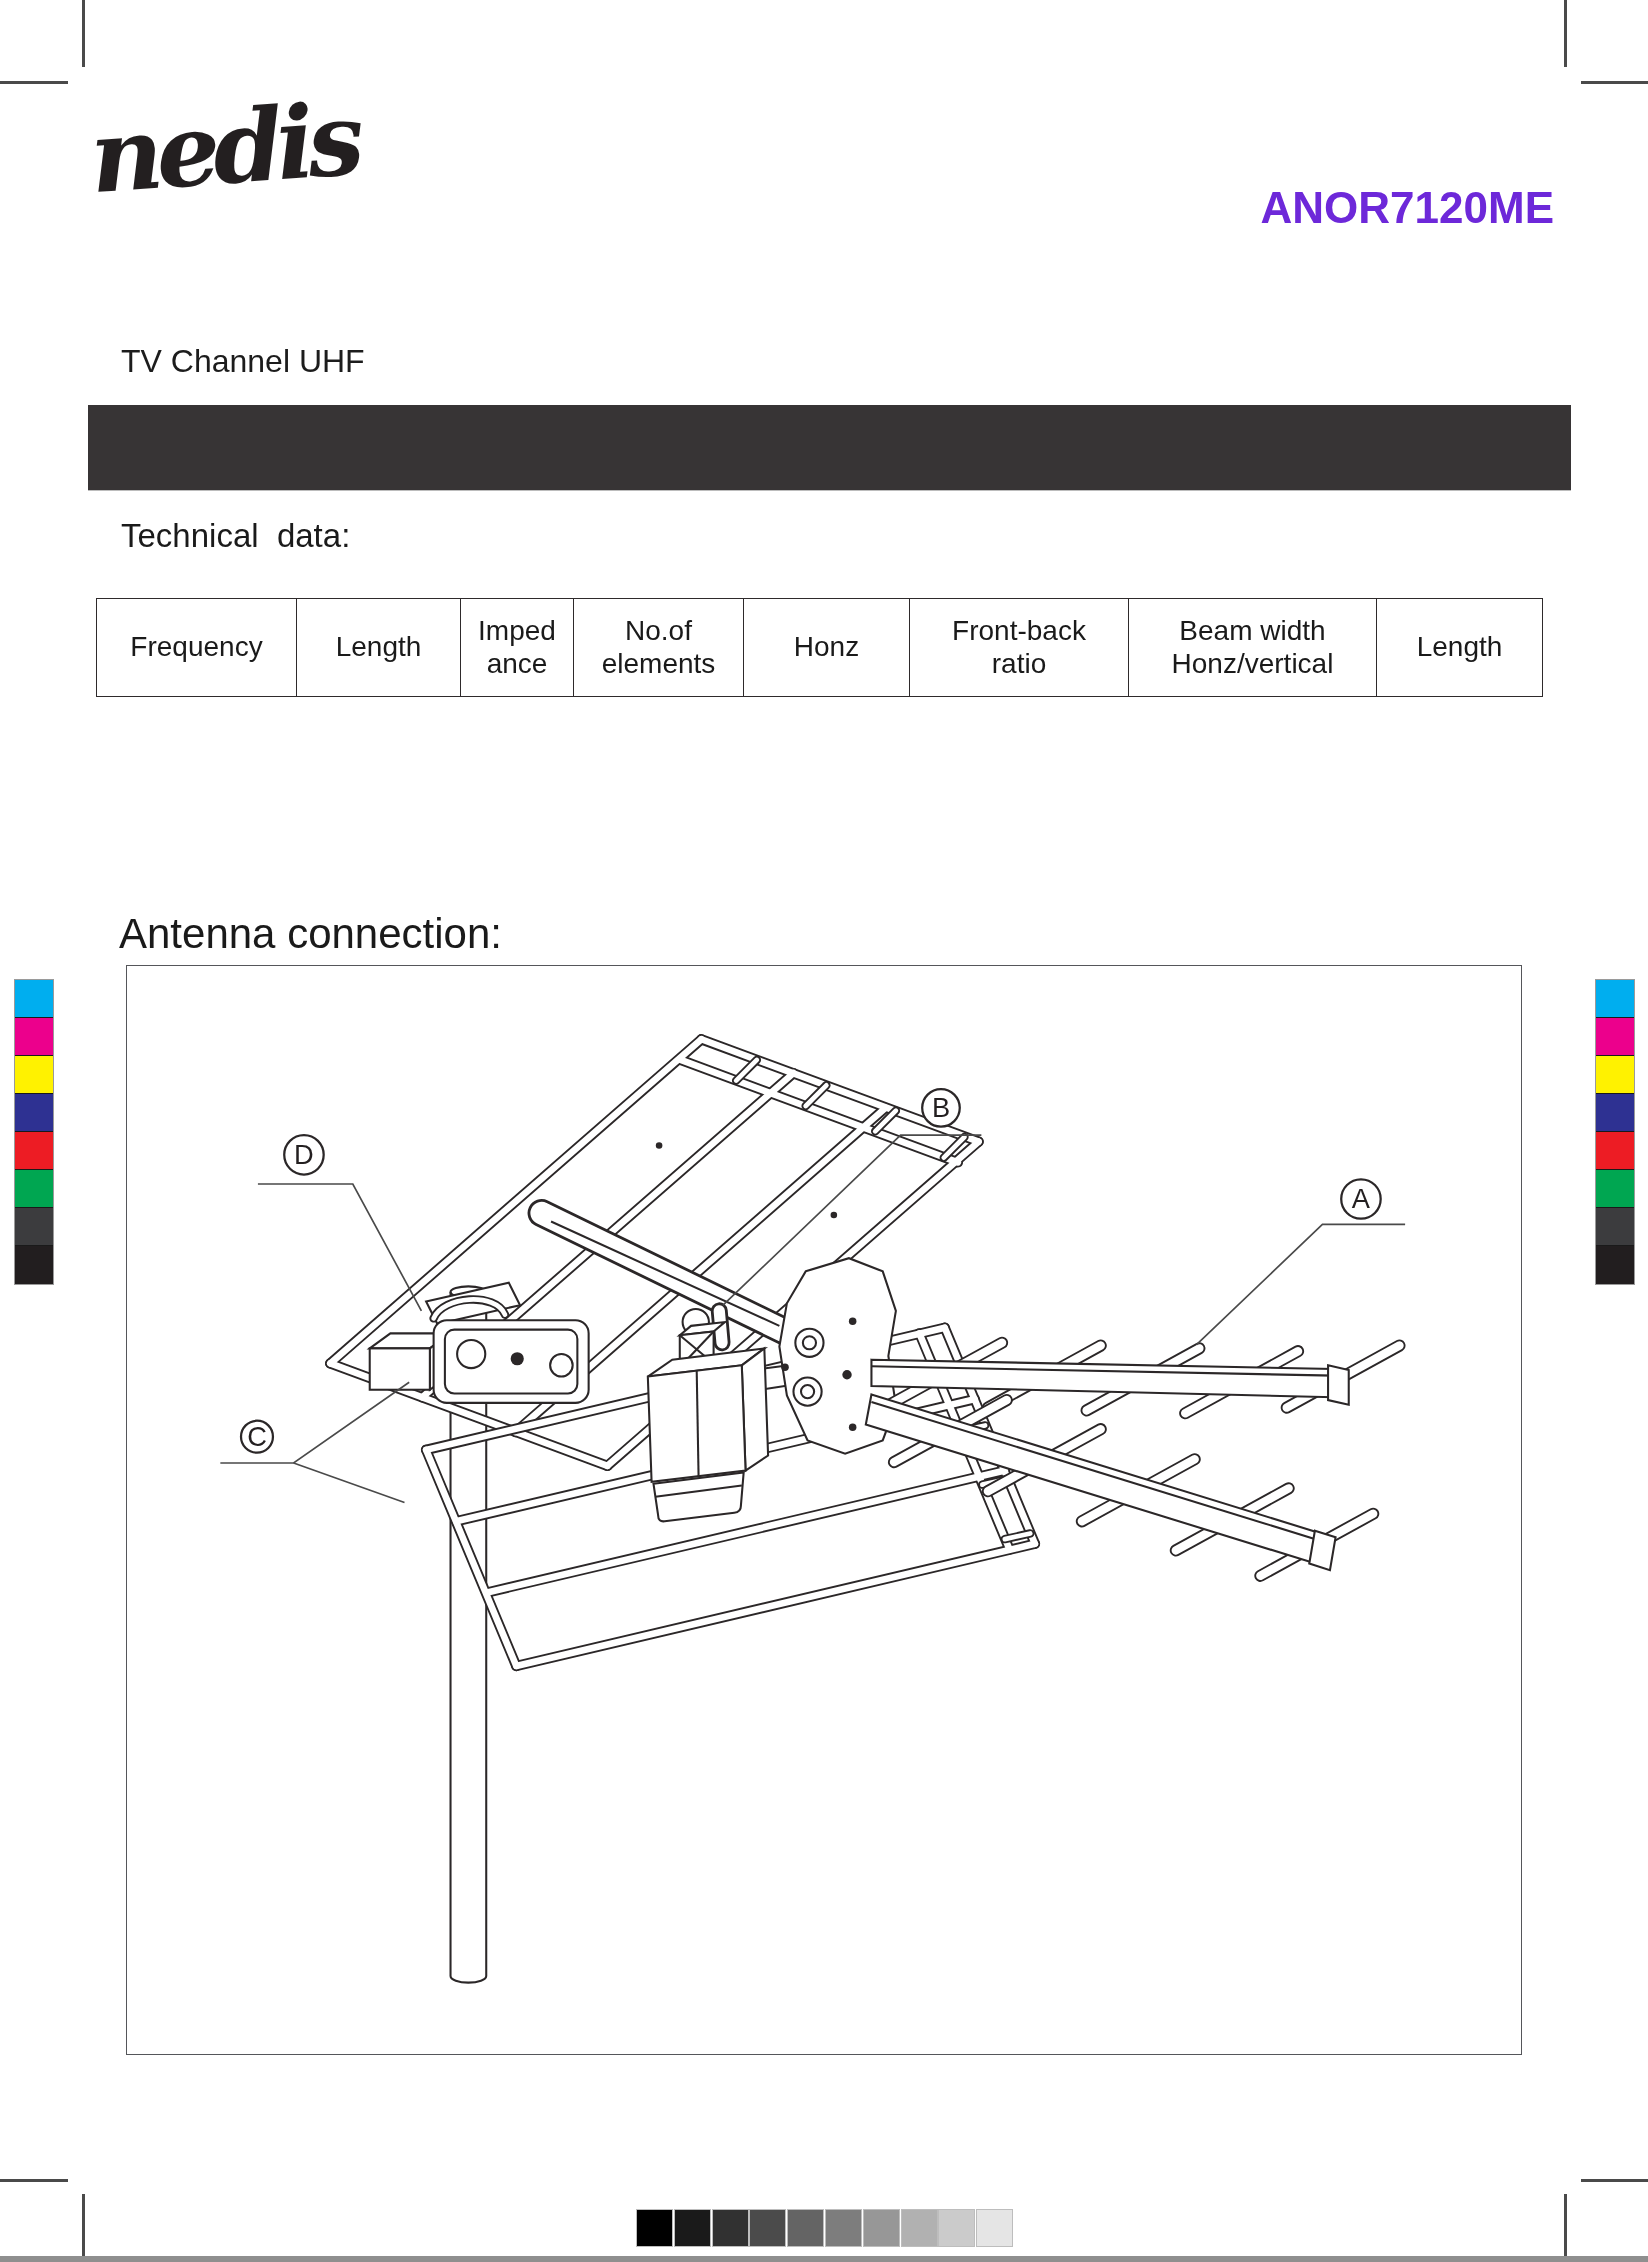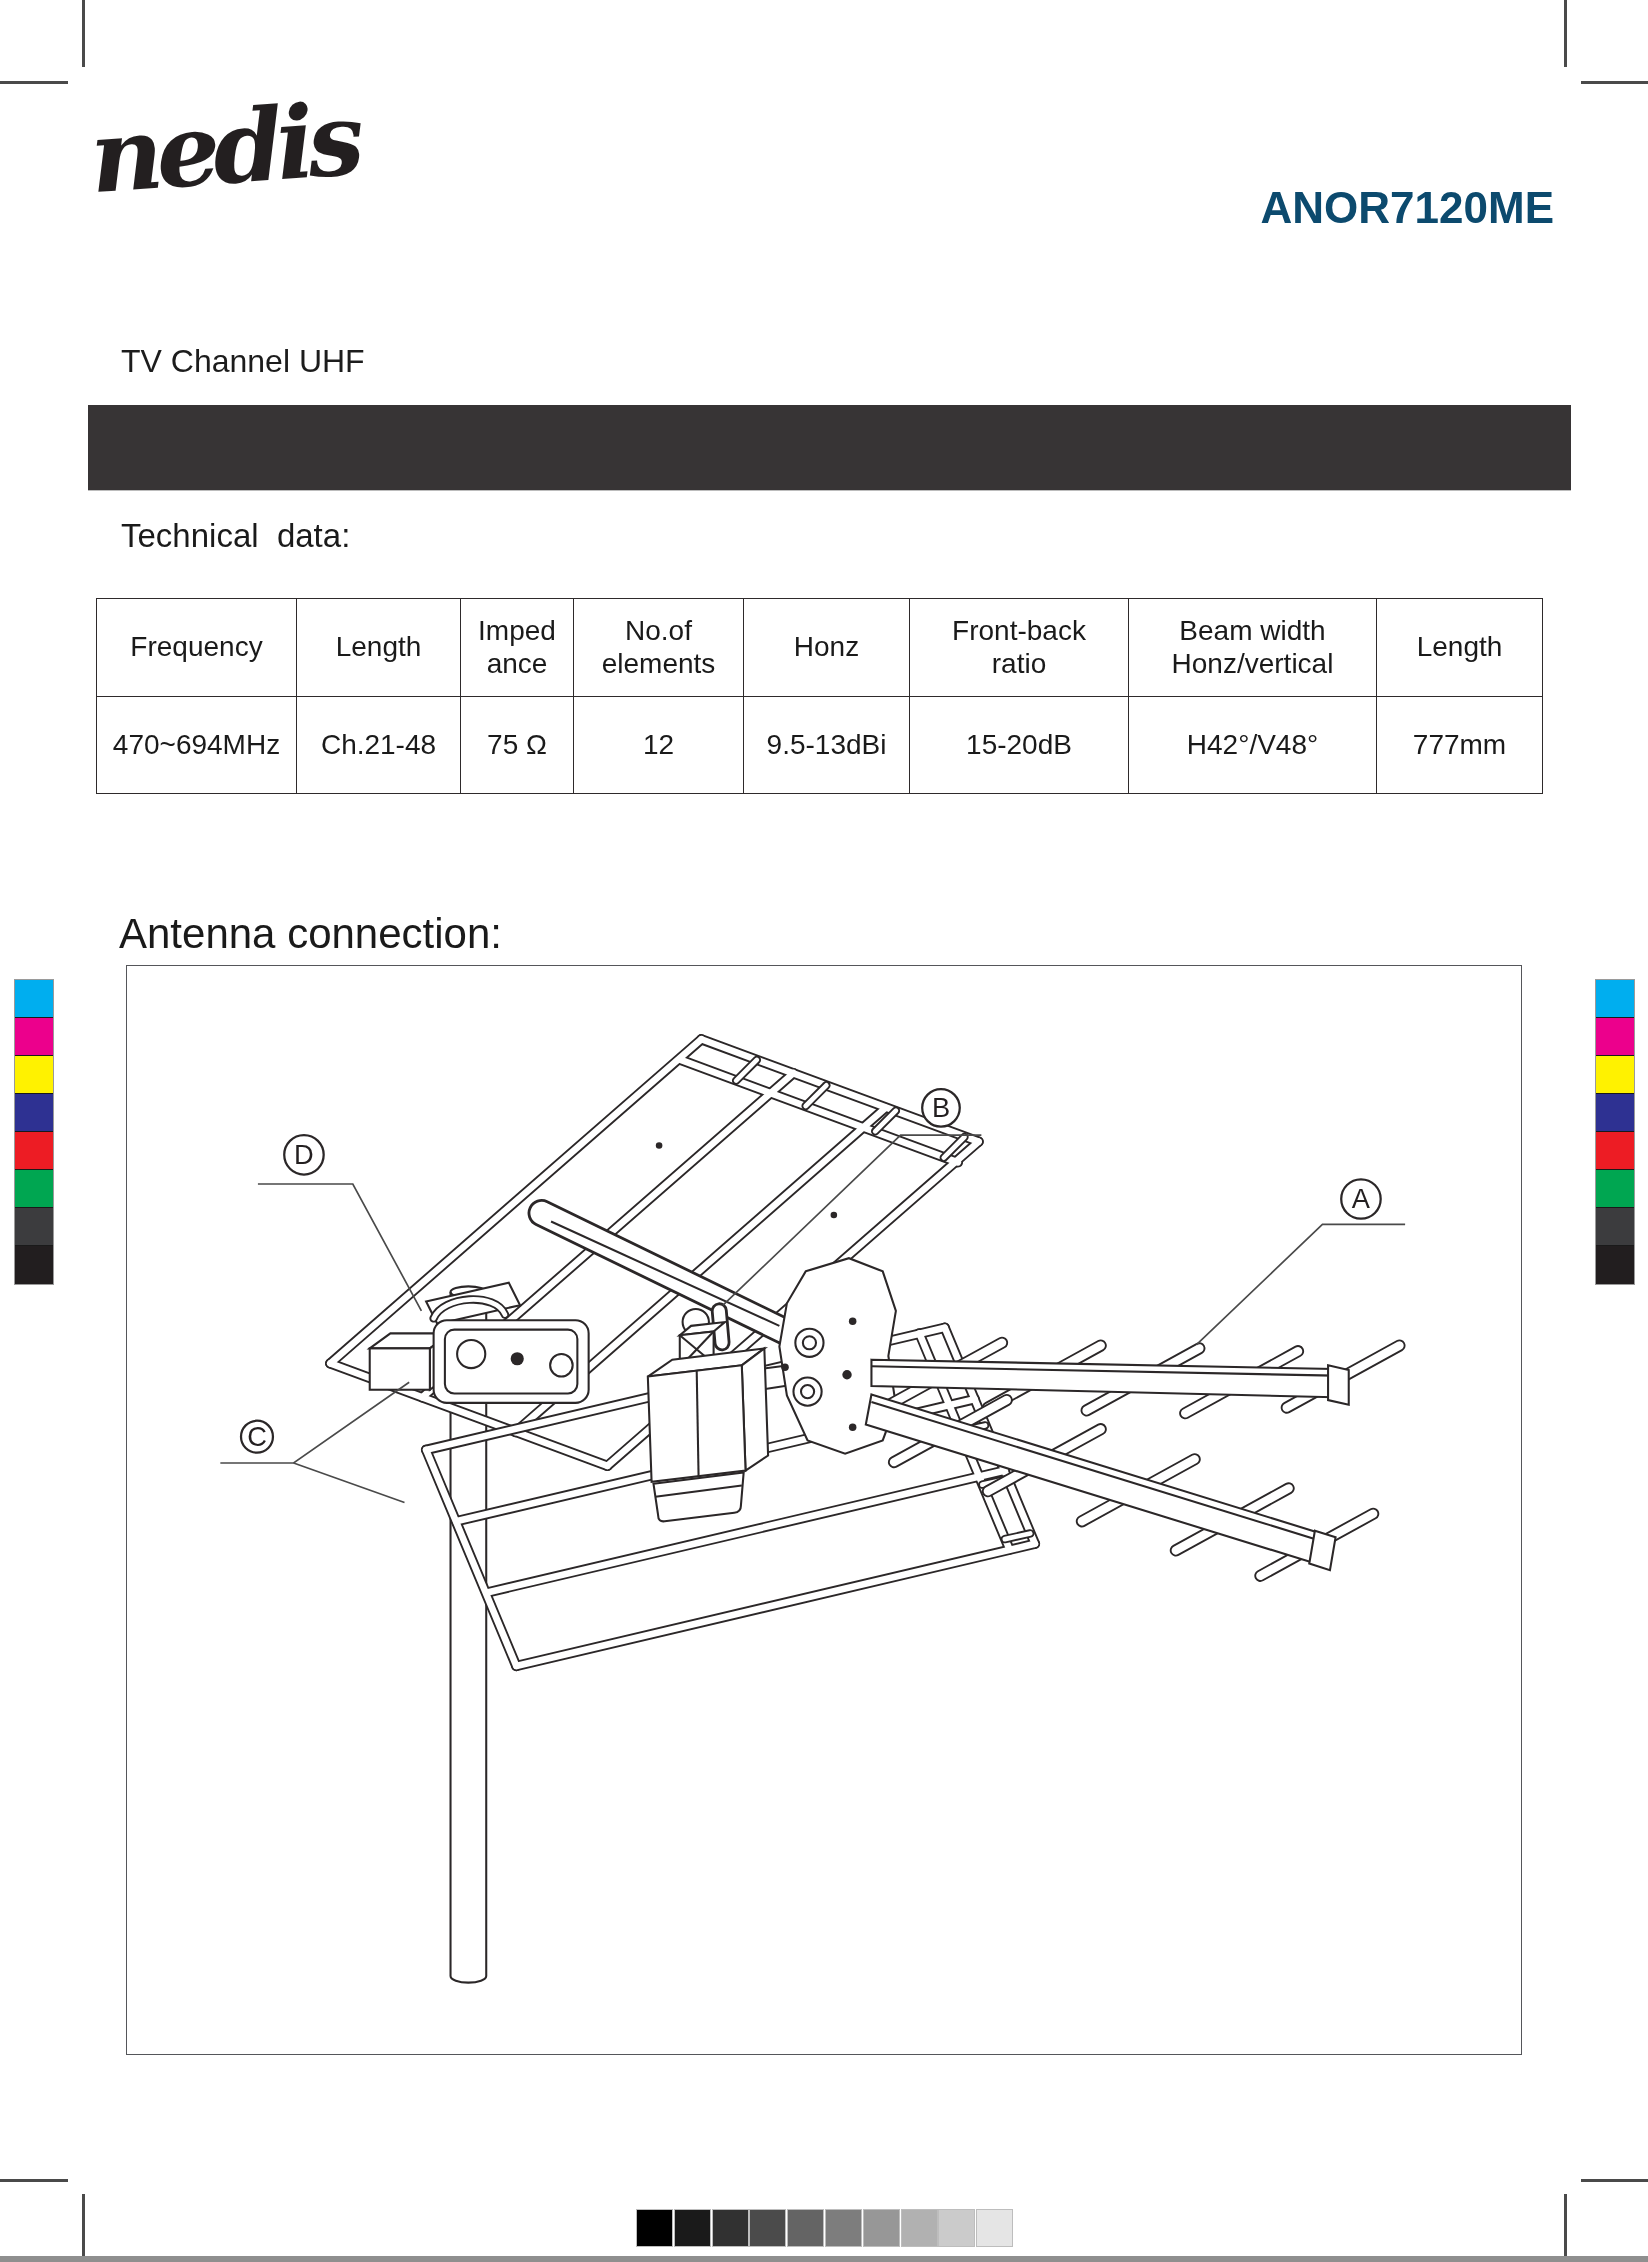--- a/index.html
+++ b/index.html
@@ -4,21 +4,21 @@
 <style>
   html,body{margin:0;padding:0;background:#ffffff;}
   #page{position:relative;width:1649px;height:2263px;background:#ffffff;overflow:hidden;
         font-family:"Liberation Sans", sans-serif;color:#231f20;}
 
   
   .brand{position:absolute;left:90px;top:98px;font-family:"DejaVu Serif", serif;
          font-style:italic;font-weight:bold;font-size:100px;line-height:1;
          letter-spacing:-6.6px;transform:rotate(-4deg);color:#231f20;}
   .product-code{position:absolute;left:1168px;top:183px;width:386px;text-align:right;
-         font-size:44px;font-weight:bold;letter-spacing:0px;color:#0c4a6e;}
+         font-size:44px;font-weight:bold;letter-spacing:0px;color:#6d28d9;}
   .subtitle{position:absolute;left:121px;top:343px;font-size:32px;color:#1c1c1c;}
   .black-bar{position:absolute;left:88px;top:405px;width:1483px;height:85px;
          background:#373435;border-bottom:1.9px solid #bcbcbc;}
   .tech-heading{position:absolute;left:121px;top:517px;font-size:33px;white-space:pre;color:#1a1a1a;}
   .conn-heading{position:absolute;left:119px;top:866px;font-size:42px;color:#1a1a1a;margin-top:44px;}
 
   
   .spec-table{position:absolute;left:96px;top:598px;width:1445px;border-collapse:collapse;
         table-layout:fixed;}
   .spec-table th,.spec-table td{border:1.9px solid #2e2a2b;text-align:center;vertical-align:middle;
@@ -96,30 +96,20 @@
 ance</th>
       <th>No.of
 elements</th>
       <th>Honz</th>
       <th>Front-back
 ratio</th>
       <th>Beam width
 Honz/vertical</th>
       <th>Length</th>
     </tr>
-    <tr>
-      <td>470~694MHz</td>
-      <td>Ch.21-48</td>
-      <td>75 Ω</td>
-      <td>12</td>
-      <td>9.5-13dBi</td>
-      <td>15-20dB</td>
-      <td>H42°/V48°</td>
-      <td>777mm</td>
-    </tr>
   </tbody>
     </table>
 
   <div class="conn-heading">Antenna connection:</div>
 
   <div class="diagram-frame">
     <svg viewBox="134 1025 1483 1158">
 
       <g>
         <rect x="478" y="1372" width="38" height="728" fill="#ffffff"></rect>

